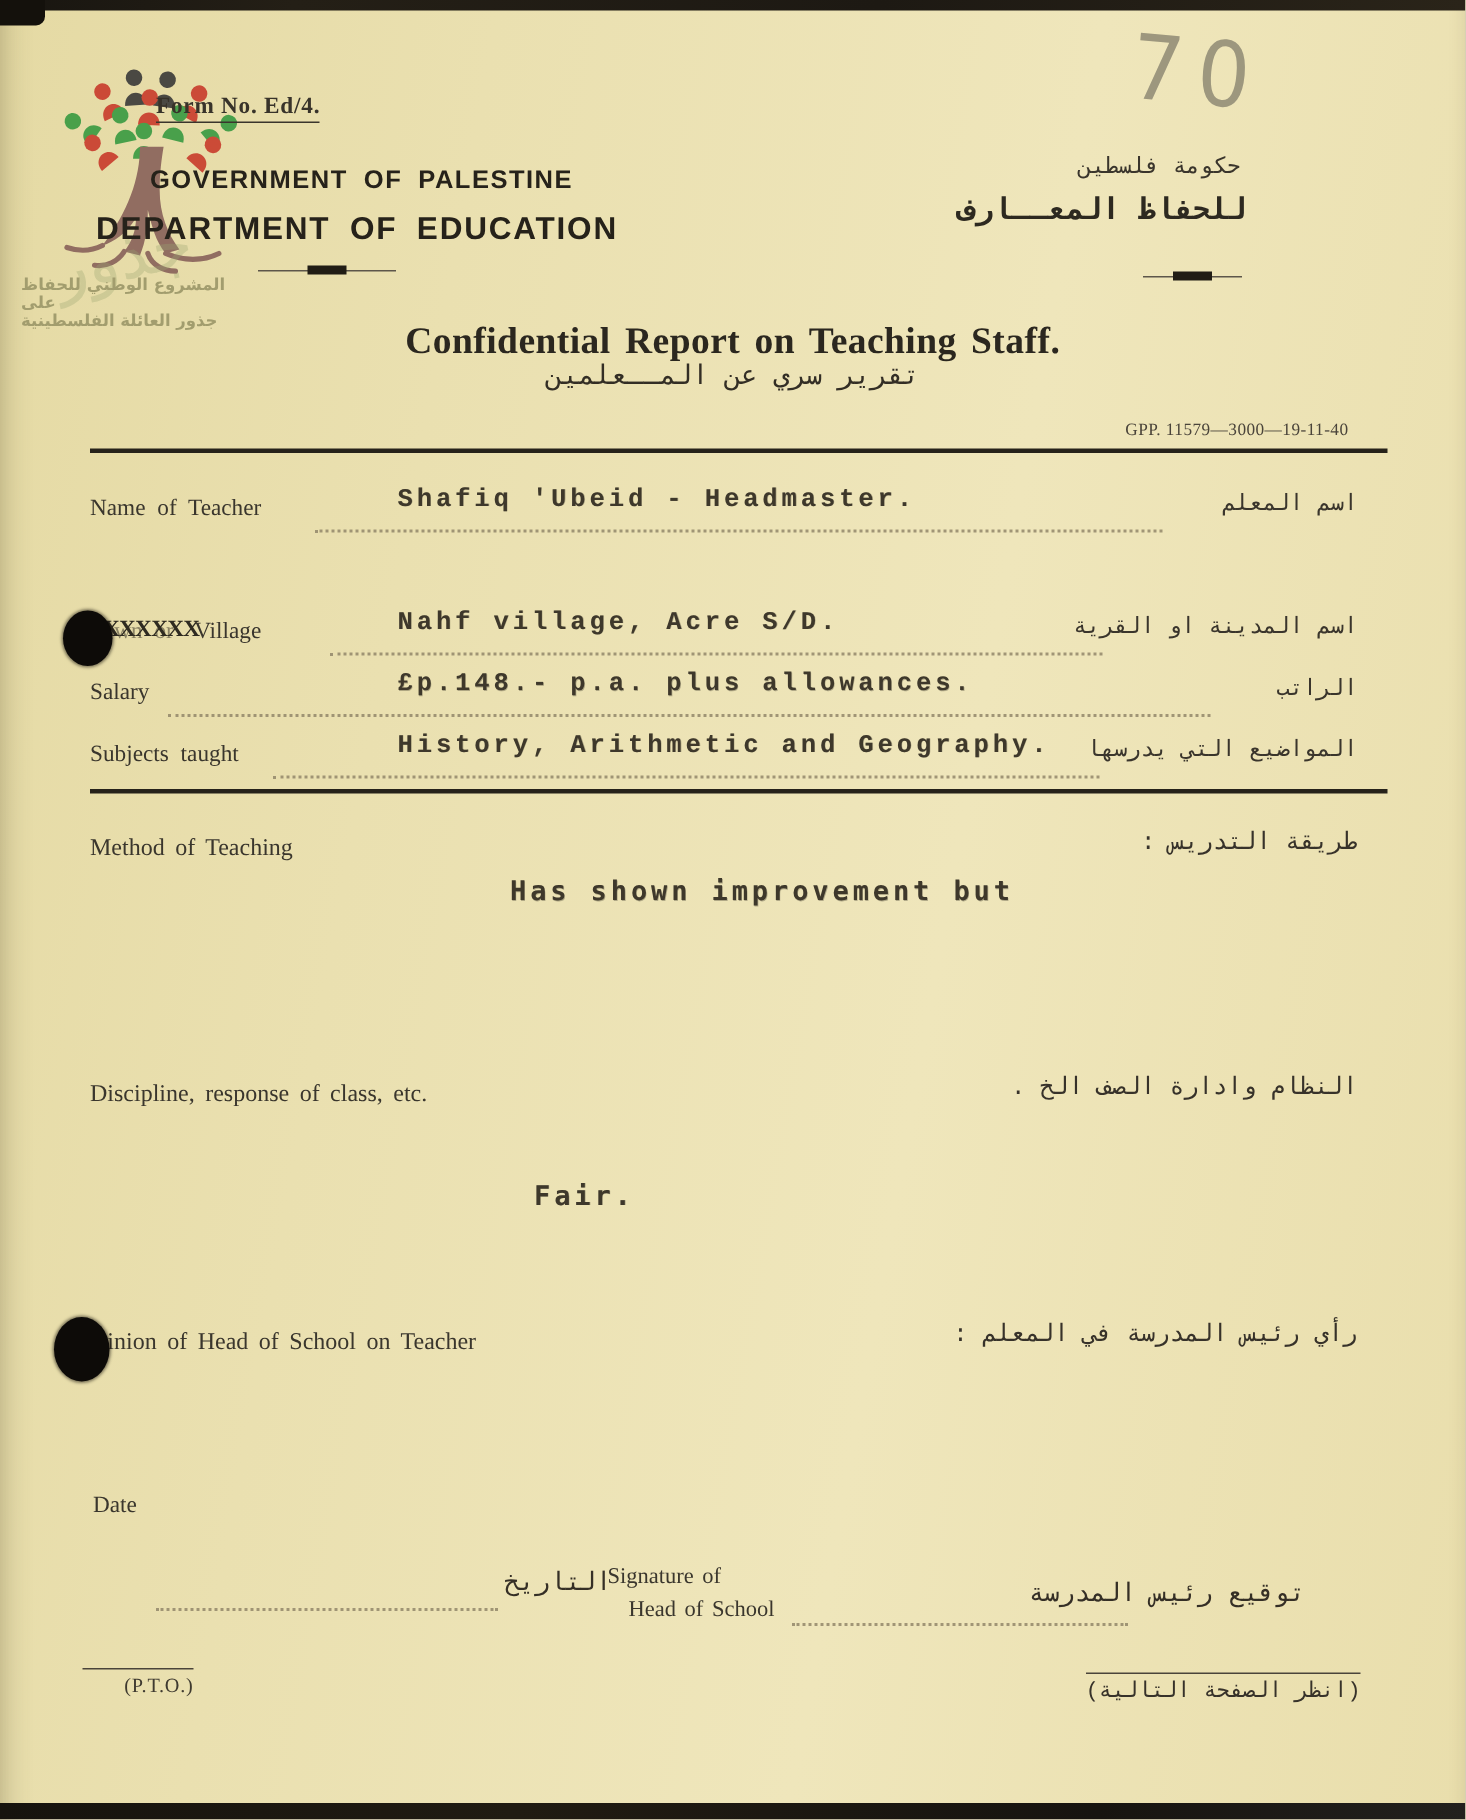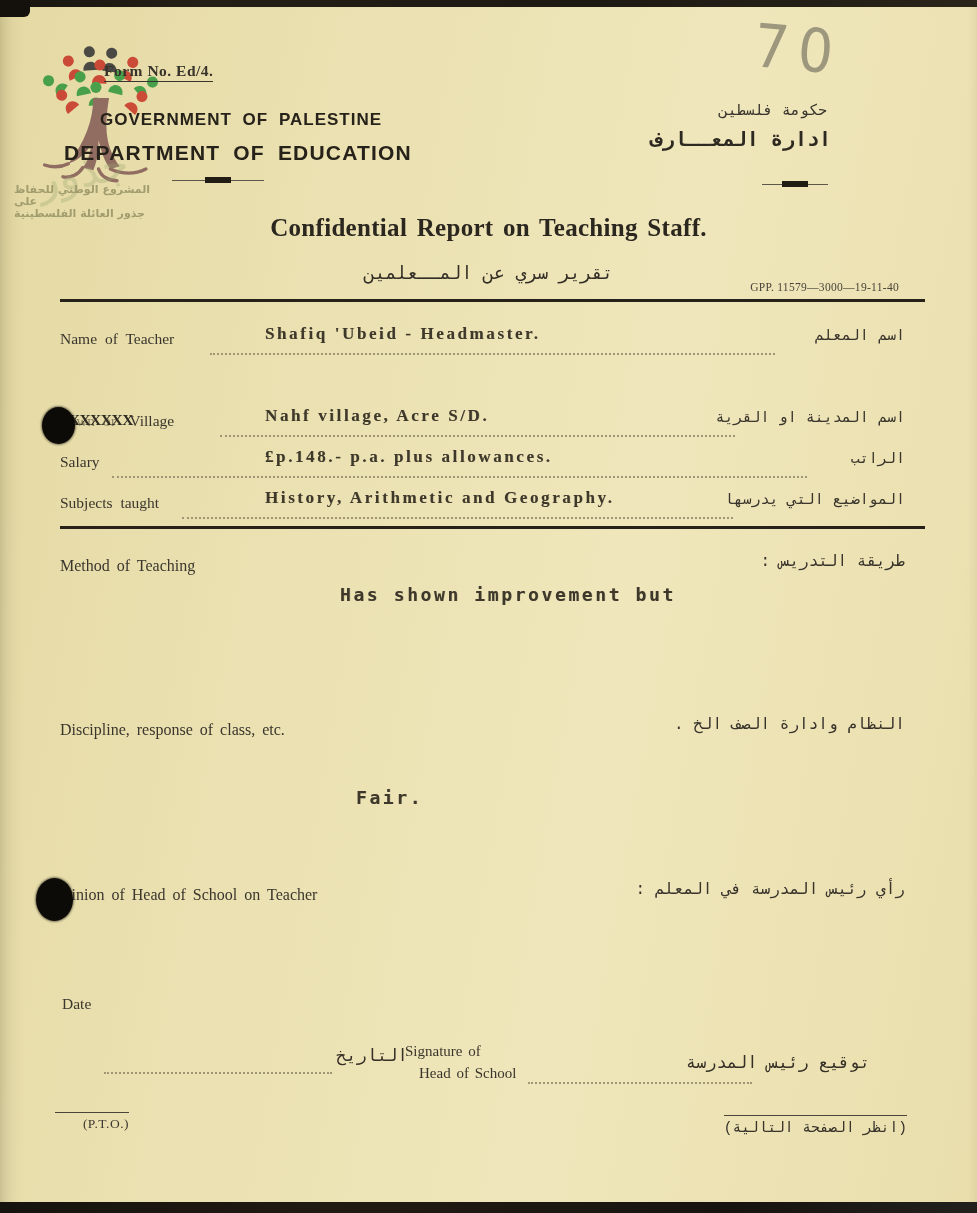--- a/index.html
+++ b/index.html
@@ -24,21 +24,21 @@
   .ornament::after{content:"";display:block;width:26px;height:6px;background:#211d15;margin:-4px auto 0 auto;}
   .hand70{font-family:"DejaVu Sans",sans-serif;font-size:60px;color:#8f8a74;transform:rotate(5deg) scaleX(.92);letter-spacing:10px;opacity:.85;}
   .title-en{left:0;right:0;text-align:center;font-size:25px;font-weight:bold;color:#2b271f;letter-spacing:.3px;word-spacing:3px;}
   .title-ar{left:0;right:0;text-align:center;font-size:18px;color:#332e25;}
   .gpp{font-size:11.5px;color:#4a443a;letter-spacing:.3px;}
   .rule{background:#26221a;box-shadow:0 4px 0 -2.5px rgba(70,60,35,.55);}
   
   .frow{position:absolute;left:60px;width:845px;height:40px;}
   .flabel{position:absolute;left:0;top:10px;font-size:15.5px;word-spacing:4px;color:#3a362d;white-space:nowrap;}
   .fdots{position:absolute;bottom:5px;border-bottom:2px dotted #8d8266;opacity:.8;}
-  .fvalue{position:absolute;left:205px;top:4px;font-family:Liberation Serif, serif;font-weight:bold;
+  .fvalue{position:absolute;left:205px;top:4px;font-family:Liberation Mono, monospace;font-weight:bold;
     font-size:17px;letter-spacing:2.6px;color:#3e382b;white-space:nowrap;text-shadow:.4px .4px 0 rgba(62,56,43,.35);}
   .flabel-ar{position:absolute;right:0;top:6px;font-size:15px;color:#3a352c;white-space:nowrap;}
   .struck-wrap{position:relative;display:inline-block;margin-right:6px;}
   .struck-under{color:rgba(60,54,42,.55);}
   .struck-x{position:absolute;left:-2px;top:-1px;font-weight:bold;letter-spacing:-.5px;color:#2f2b21;}
   .typed{font-family:"DejaVu Sans Mono",monospace;font-weight:bold;color:#3e382b;letter-spacing:2.6px;white-space:nowrap;text-shadow:.4px .4px 0 rgba(62,56,43,.35);}
   .sec-label{font-size:16px;word-spacing:3px;color:#3a362d;}
   .sec-ar{font-size:16px;color:#37322a;}
   .punch{background:#0d0b08;border-radius:50%;box-shadow:0 0 2px 1px rgba(20,16,10,.5);}
   .overline{border-top:1.2px solid #4a443a;padding-top:3px;}
@@ -127,27 +127,27 @@
     <div>المشروع الوطني للحفاظ على</div>
     <div>جذور العائلة الفلسطينية</div>
   </div>
 
   <span class="abs form-no" style="left:88px;top:62px;margin-left:16px;">Form No. Ed/4.</span>
   <span class="abs gov-en" style="left:100px;top:110px;">GOVERNMENT OF PALESTINE</span>
   <span class="abs dept-en" style="left:64px;top:141px;">DEPARTMENT OF EDUCATION</span>
   <div class="abs ornament" style="left:172px;top:177px;width:92px;"></div>
 
   <span class="abs ar gov-ar" style="right:150px;top:101px;">حكومة فلسطين</span>
-  <span class="abs ar dept-ar" style="right:146px;top:127px;">ادارة المعــارف</span>
+  <span class="abs ar dept-ar" style="right:146px;top:127px;">للحفاظ المعــارف</span>
   <div class="abs ornament" style="left:762px;top:181px;width:66px;"></div>
 
   <span class="abs hand70" style="left:750px;top:14px;">70</span>
 
   <div class="abs title-en" style="top:214px;">Confidential Report on Teaching Staff.</div>
-  <div class="abs title-ar ar" style="top:262px;">تقرير سري عن المــعلمين</div>
+  <div class="abs title-ar ar" style="top:240px;">تقرير سري عن المــعلمين</div>
   <span class="abs gpp" style="right:78px;top:281px;">GPP. 11579—3000—19-11-40</span>
 
   <div class="abs rule" style="left:60px;top:299px;width:865px;height:3px;"></div>
 
   <div class="frow" style="top:320px;">
     <span class="flabel">Name of Teacher</span>
     <span class="fdots" style="left:150px;right:130px;"></span>
     <span class="fvalue">Shafiq 'Ubeid  -  Headmaster.</span>
     <span class="flabel-ar ar">اسم المعلم</span>
   </div>

